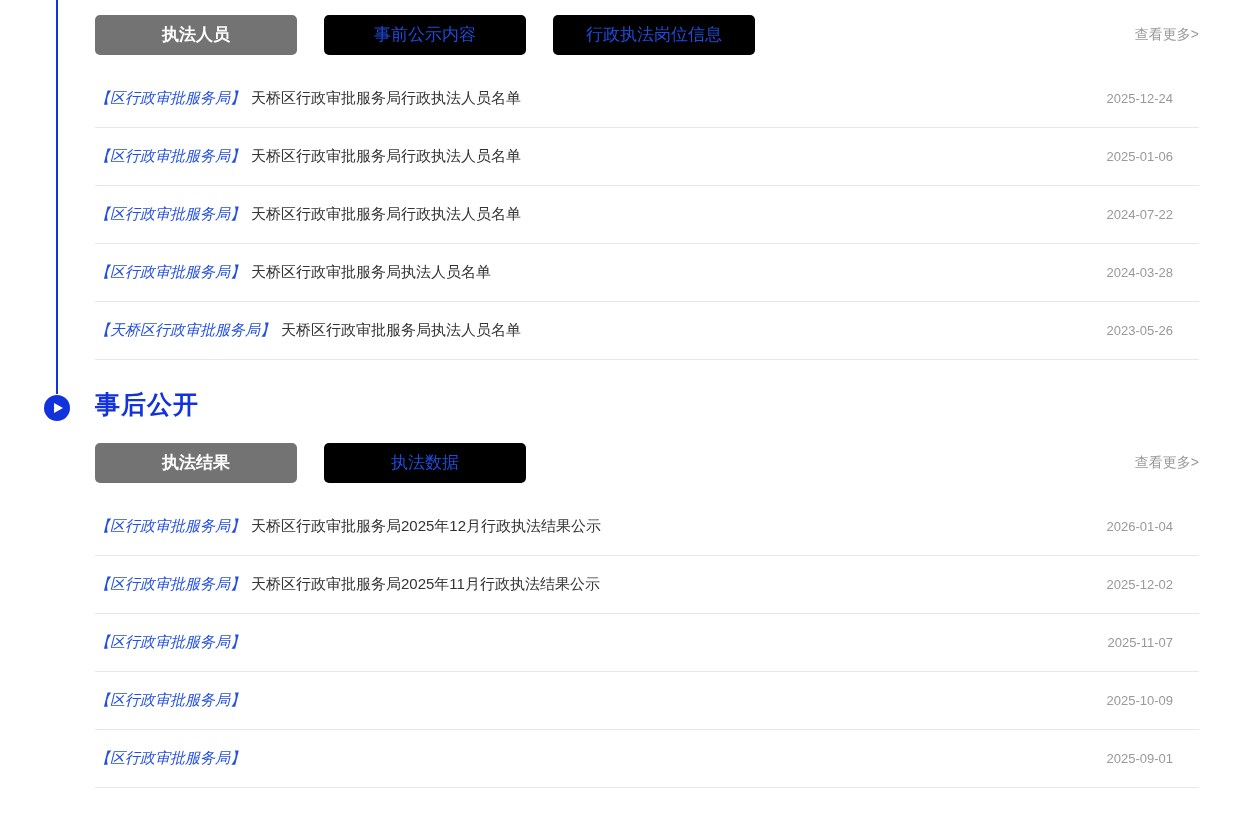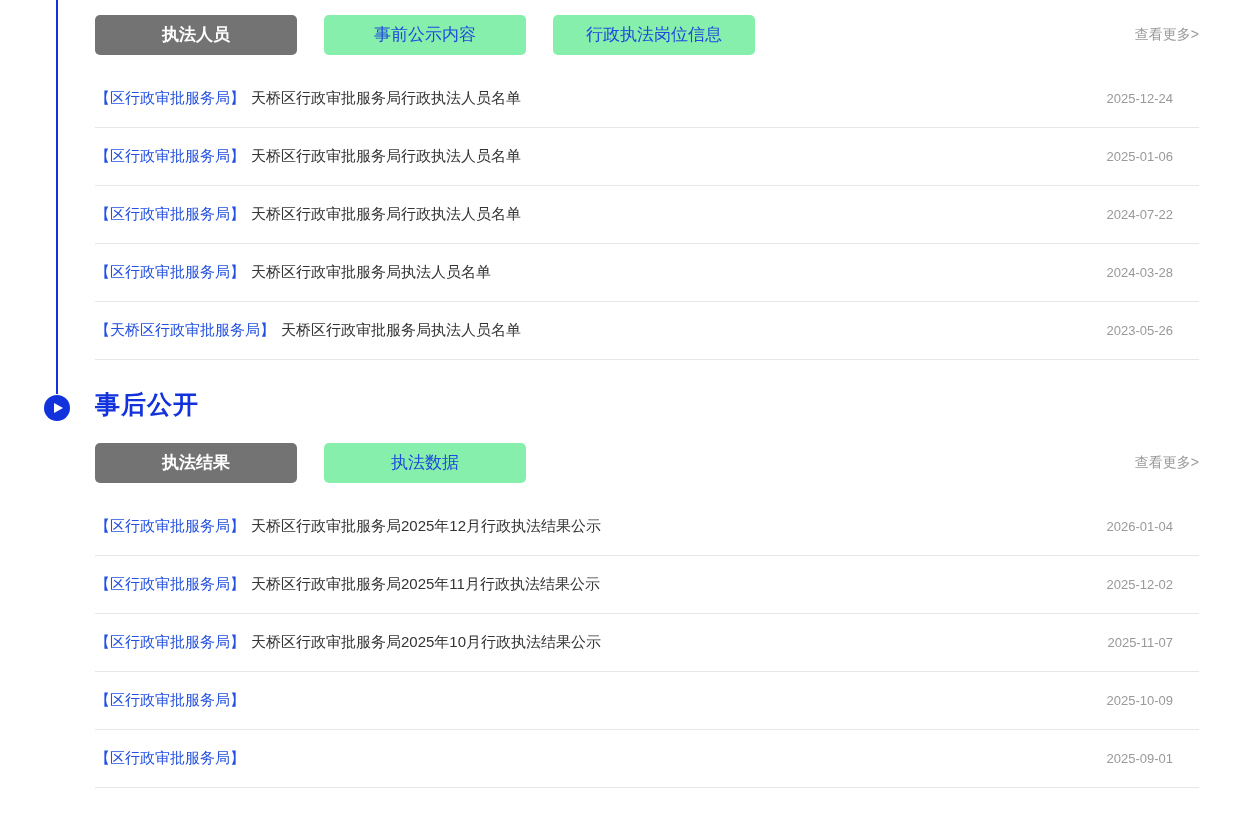--- a/index.html
+++ b/index.html
@@ -15,37 +15,37 @@
   }
   .content { position:absolute; left:95px; top:0; width:1104px; }
 
   .tab-row {
     display:flex; align-items:center;
     margin-top:15px; height:40px;
   }
   .tab {
     width:202px; height:40px; line-height:40px;
     text-align:center; border-radius:5px;
-    background:#86efac; color:#1e4bdb;
+    background:#000000; color:#1e4bdb;
     font-size:17px; margin-right:27px; cursor:pointer;
     flex:0 0 auto;
   }
   .tab.active { background:#737373; color:#ffffff; font-weight:bold; }
   .view-more {
     margin-left:auto; color:#999999; font-size:14px;
     cursor:pointer; text-decoration:none;
   }
 
   .news-list { margin-top:15px; }
   .news-row {
     height:58px; display:flex; align-items:center;
     border-bottom:1px solid #e7e7e7;
     font-size:15px; cursor:pointer;
   }
-  .news-prefix { color:#2350e0; margin-right:6px; white-space:nowrap; }
+  .news-prefix { color:#2350e0; margin-right:6px; white-space:nowrap;font-style:italic; }
   .news-title { color:#333333; white-space:nowrap; }
   .news-date { margin-left:auto; color:#999999; font-size:13px; padding-right:26px; }
 
   .section-header {
     position:relative; margin-top:28px; height:40px;
     display:flex; align-items:flex-start;
   }
   .node-circle {
     position:absolute; left:-51px; top:7px;
     width:26px; height:26px; border-radius:50%;
@@ -137,21 +137,20 @@
   </div>
 
   <div class="news-row">
     <span class="news-prefix">【区行政审批服务局】</span>
     <span class="news-title">天桥区行政审批服务局2025年11月行政执法结果公示</span>
     <span class="news-date">2025-12-02</span>
   </div>
 
   <div class="news-row">
     <span class="news-prefix">【区行政审批服务局】</span>
-    <span class="news-title">天桥区行政审批服务局2025年10月行政执法结果公示</span>
     <span class="news-date">2025-11-07</span>
   </div>
 
   <div class="news-row">
     <span class="news-prefix">【区行政审批服务局】</span>
     <span class="news-date">2025-10-09</span>
   </div>
 
   <div class="news-row">
     <span class="news-prefix">【区行政审批服务局】</span>

